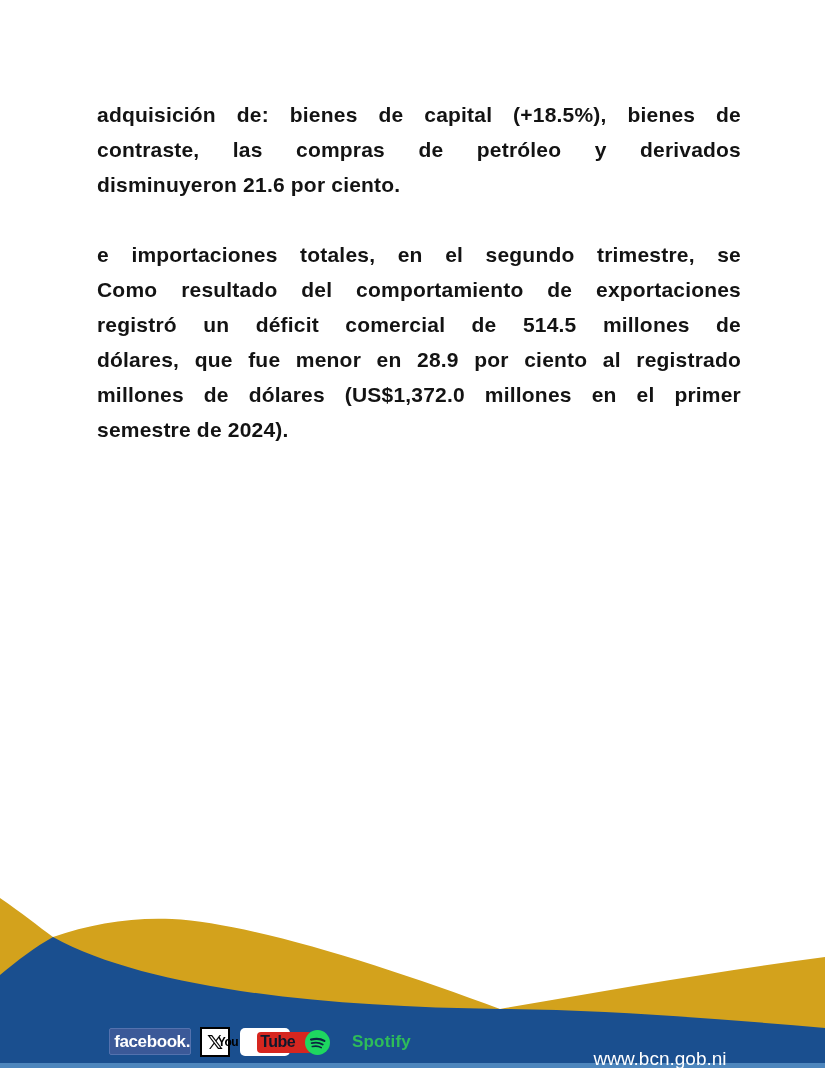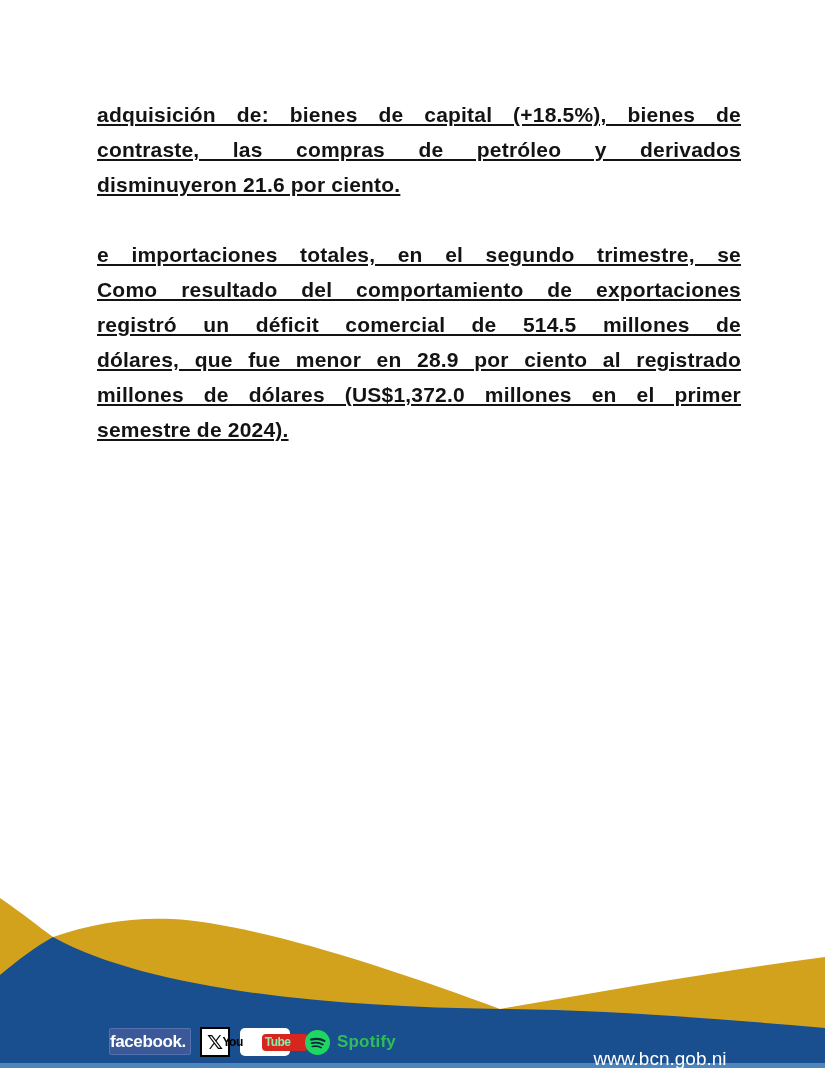--- a/index.html
+++ b/index.html
@@ -13,21 +13,21 @@
   
   .content{
     position:absolute;
     left:97px;top:97px;width:644px;
     color:#131313;
     font-weight:bold;
     font-size:21px;
     line-height:35px;
     letter-spacing:.2px;
   }
-  .para{margin:0 0 35px 0;text-decoration:underline;}
+  .para{margin:0 0 35px 0;}
   .line{
     text-align:justify;
     -moz-text-align-last:justify;
     text-align-last:justify;
   }
   .line.last{
     -moz-text-align-last:left;
     text-align-last:left;
   }
   
@@ -35,21 +35,21 @@
     position:absolute;left:0;bottom:0;width:825px;height:200px;
     display:block;
   }
   
   .fb-box{
     position:absolute;left:109px;top:1028px;
     width:82px;height:27px;
     border-radius:2px;
     border:1px solid #5472ae;
     box-sizing:border-box;
-    display:flex;align-items:center;justify-content:flex-start;
+    display:flex;align-items:center;justify-content:flex-end;
     color:#ffffff;font-weight:bold;font-size:17px;letter-spacing:-0.4px;
     cursor:pointer;
   }
   .x-box{
     position:absolute;left:200px;top:1027px;
     width:30px;height:30px;
     background:#ffffff;border:2px solid #000000;
     box-sizing:border-box;
     display:flex;align-items:center;justify-content:center;
     color:#000000;font-family:"DejaVu Sans",sans-serif;
@@ -58,26 +58,26 @@
   }
   .yt-box{
     position:absolute;left:240px;top:1028px;
     width:50px;height:28px;
     background:#ffffff;border-radius:5px;
     display:flex;align-items:center;justify-content:center;gap:19px;
     cursor:pointer;
   }
   .yt-you{color:#000000;font-weight:bold;font-size:12px;letter-spacing:-0.5px;}
   .yt-tube{
-    color:#86efac;font-weight:bold;font-size:12px;letter-spacing:-0.5px;
+    color:#0f172a;font-weight:bold;font-size:16px;letter-spacing:-0.5px;
     border-radius:4px;padding:1px 17px 2px 3px;
   }
   .spotify{
     position:absolute;left:305px;top:1029px;height:26px;
-    display:flex;align-items:center;gap:7px;
+    display:flex;align-items:center;gap:22px;
     cursor:pointer;
     justify-content:center;
   }
   .spotify-circle{width:25px;height:25px;display:block;}
   .spotify-label{font-weight:bold;font-size:17px;letter-spacing:.2px;}
   .website{
     position:absolute;left:560px;top:1048px;width:200px;
     color:#ffffff;font-size:19px;text-align:center;
     cursor:pointer;
   }

